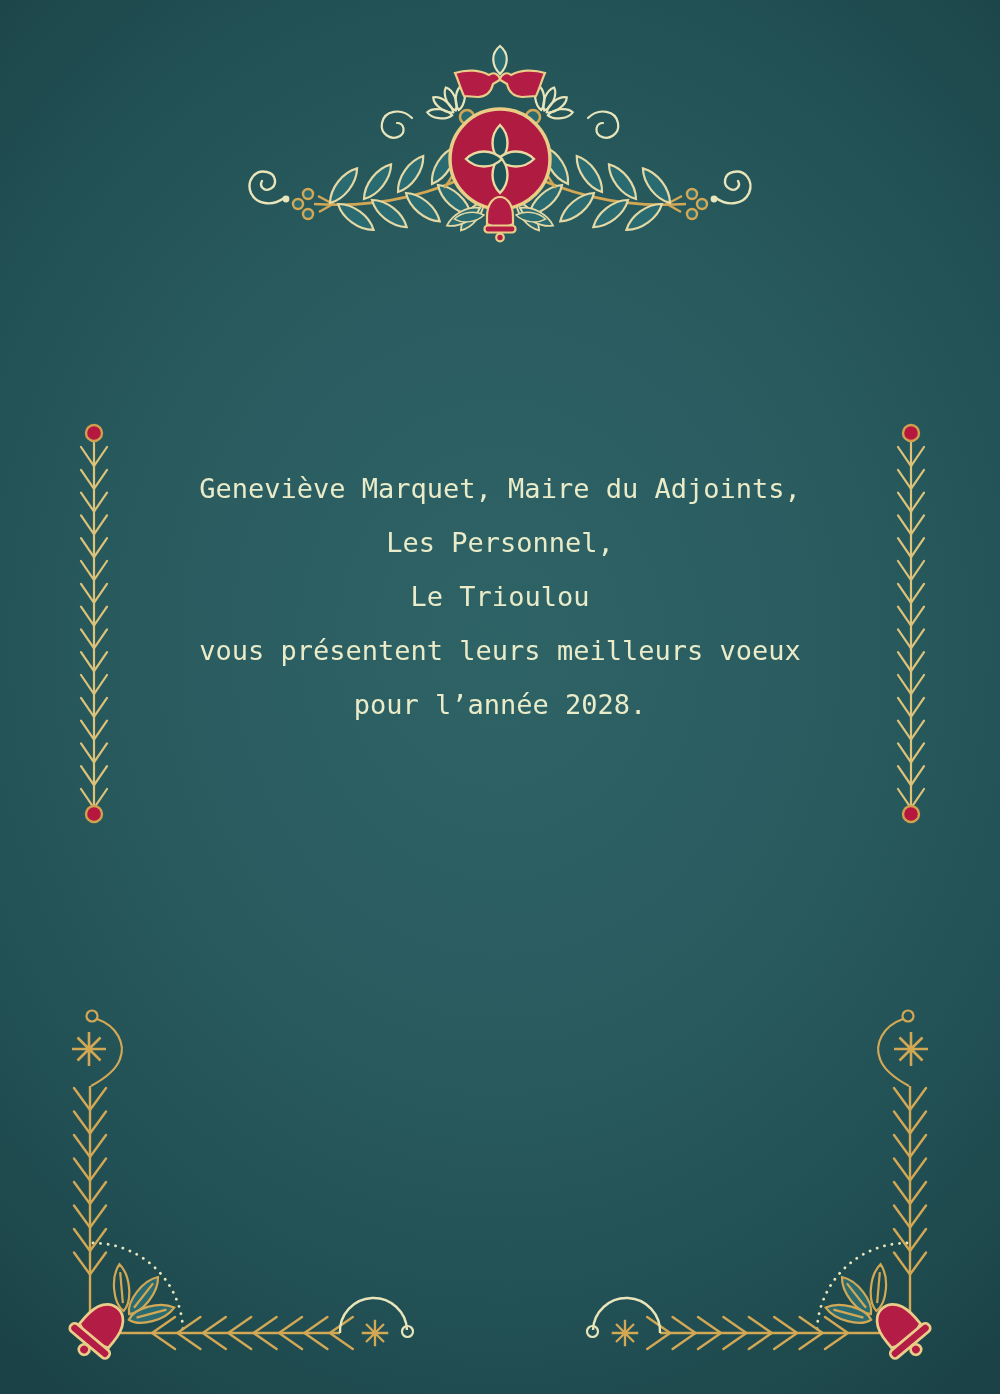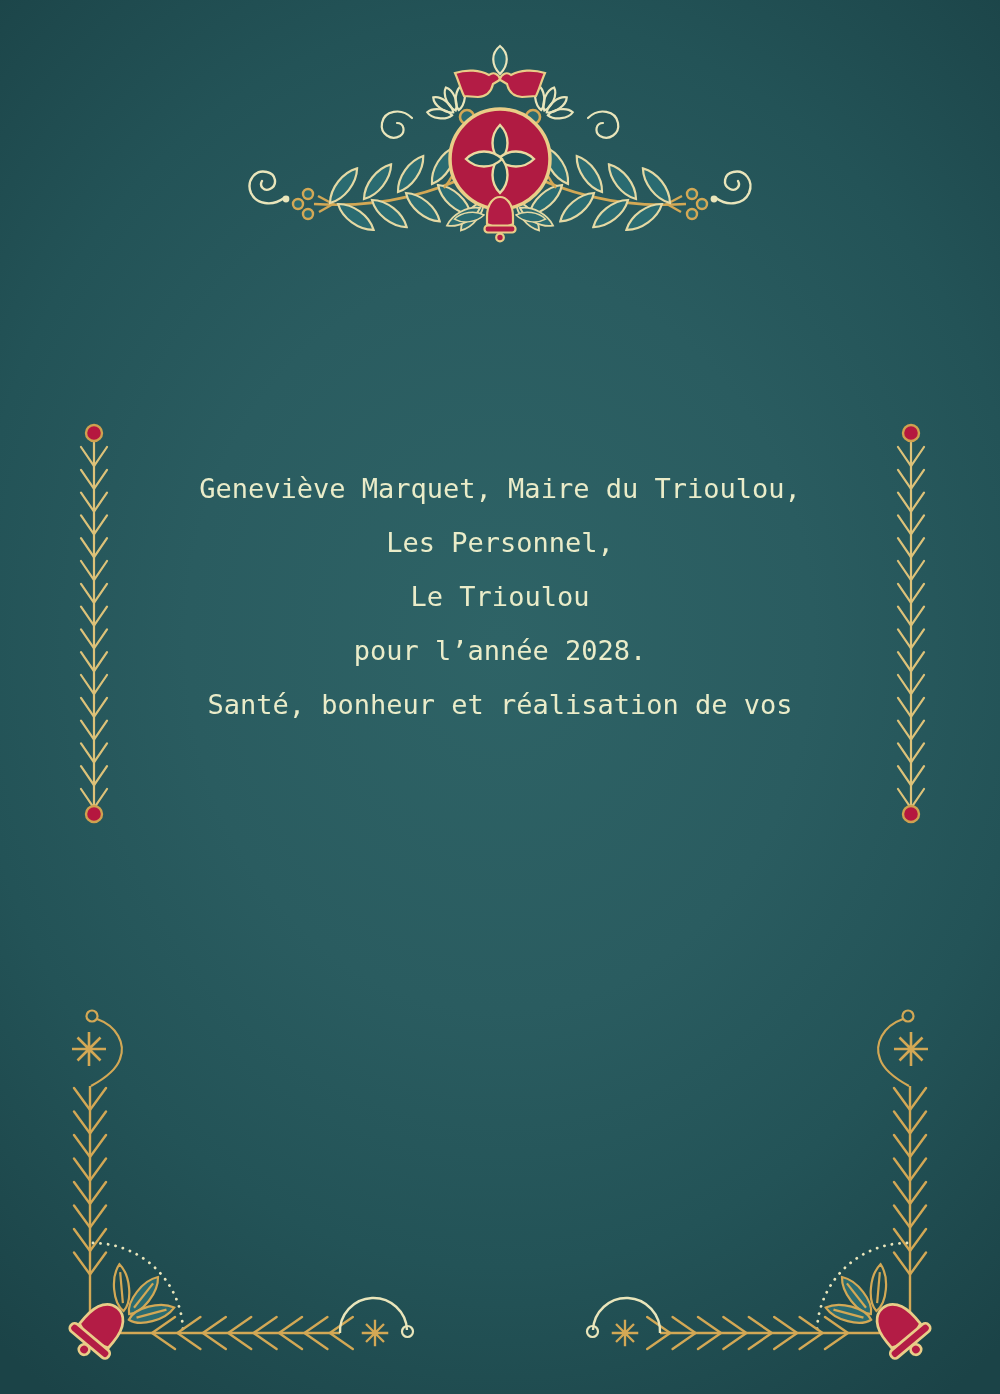--- a/index.html
+++ b/index.html
@@ -109,25 +109,25 @@
     </g>
 
     <g class="redF">
       <path d="M 267,186 L 267,179 C 267,165 274,159 280,159 C 286,159 293,165 293,179 L 293,186 C 285,190.5 275,190.5 267,186 Z"></path>
       <rect x="264.5" y="187.5" width="31" height="7" rx="3.2"></rect>
       <circle cx="280" cy="199.5" r="3.8"></circle>
     </g>
   </svg>
 
   <div class="msg">
-    <p>Geneviève Marquet, Maire du Trioulou,</p>
+    <p>Geneviève Marquet, Maire du Adjoints,</p>
     <p>Les Personnel,</p>
     <p>Le Trioulou</p>
+    <p>vous présentent leurs meilleurs voeux</p>
     <p>pour l’année 2028.</p>
-    <p>Santé, bonheur et réalisation de vos</p>
   </div>
 
   <svg class="abs" style="left:64px;top:420px" width="60" height="404" viewBox="0 0 60 404">
     <g id="colOrn">
       <line x1="30" y1="22" x2="30" y2="388" stroke="#ddc279" stroke-width="2.2"></line>
       <g stroke="#ddc279" stroke-width="2.2" stroke-linecap="round">
           <path d="M17 27 L30 46 L43 27 M17 49.8 L30 68.8 L43 49.8 M17 72.6 L30 91.6 L43 72.6 M17 95.4 L30 114.4 L43 95.4 M17 118.19999999999999 L30 137.2 L43 118.19999999999999 M17 141 L30 160 L43 141 M17 163.8 L30 182.8 L43 163.8 M17 186.6 L30 205.6 L43 186.6 M17 209.4 L30 228.4 L43 209.4 M17 232.20000000000002 L30 251.20000000000002 L43 232.20000000000002 M17 255 L30 274 L43 255 M17 277.8 L30 296.8 L43 277.8 M17 300.6 L30 319.6 L43 300.6 M17 323.40000000000003 L30 342.40000000000003 L43 323.40000000000003 M17 346.2 L30 365.2 L43 346.2 M17 369 L30 388 L43 369 " fill="none"></path>
         </g>
       <circle cx="30" cy="13" r="8" fill="#b5173f" stroke="#cfa14f" stroke-width="2.4"></circle>
       <circle cx="30" cy="394" r="8" fill="#b5173f" stroke="#cfa14f" stroke-width="2.4"></circle>

